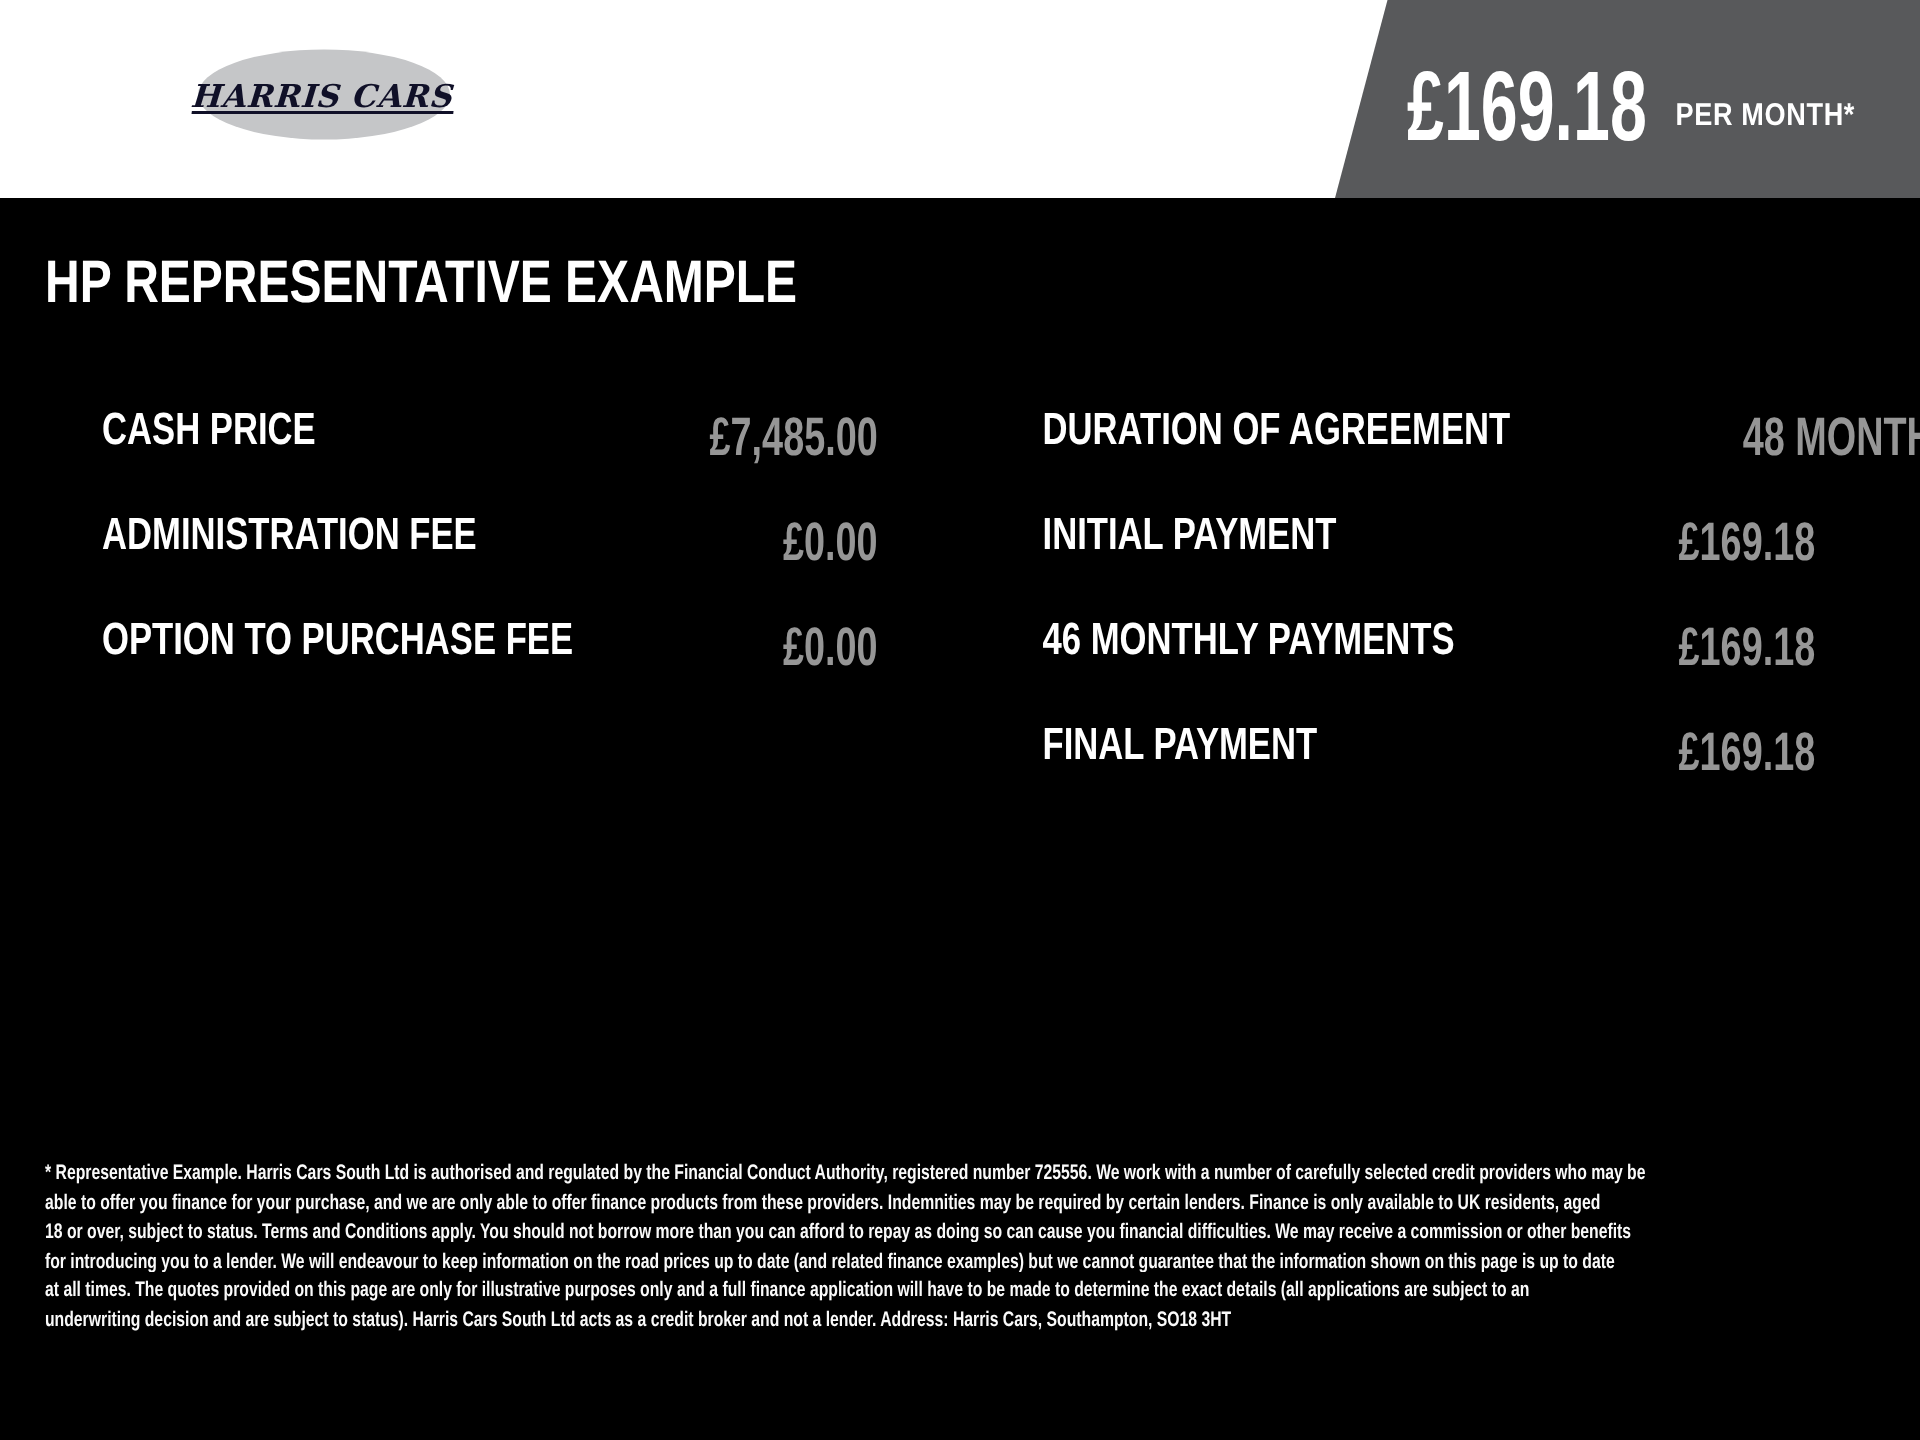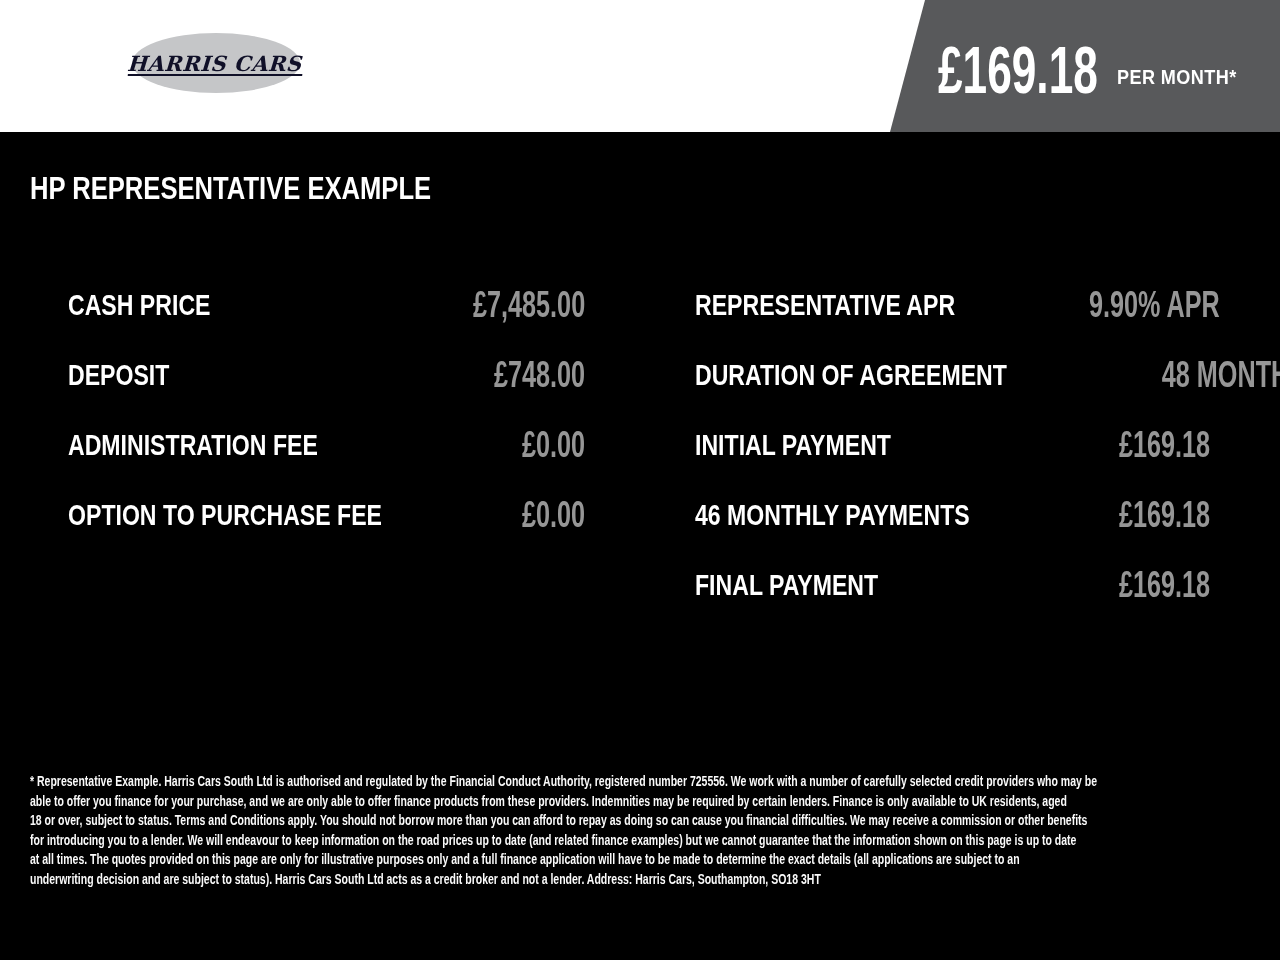--- a/index.html
+++ b/index.html
@@ -49,32 +49,32 @@
     text-decoration:underline;
     text-underline-offset:3px;
     letter-spacing:0.5px;
     transform:skewX(-6deg);
     white-space:nowrap;
   }
 
   
   .page-title {
     position:absolute; left:30px; top:172px;
-    font-size:32px; line-height:32px; font-weight:bold; color:#ffffff;
+    font-size:40px; line-height:32px; font-weight:bold; color:#ffffff;
     white-space:nowrap;
   }
   .page-title > span { display:inline-block; transform:scaleX(0.80); transform-origin:left center; }
 
   .finance-table { position:absolute; top:270px; left:0; width:1280px; }
   .fin-col { position:absolute; top:0; }
   .fin-col-left  { left:68px;  width:517px; }
   .fin-col-right { left:695px; width:515px; }
   .fin-row {
     height:70px;
-    display:flex; justify-content:space-between; align-items:center;
+    display:flex; justify-content:space-between; 
   }
   .fin-label {
     font-size:30px; font-weight:bold; color:#ffffff;
     transform:scaleX(0.77); transform-origin:left center;
     white-space:nowrap;
   }
   .fin-value {
     font-size:36px; font-weight:bold; color:#969696;
     transform:scaleX(0.70); transform-origin:right center;
     white-space:nowrap;
@@ -102,38 +102,30 @@
 
 <h1 class="page-title"><span>HP REPRESENTATIVE EXAMPLE</span></h1>
 
 <div class="finance-table">
   <div class="fin-col fin-col-left">
     <div class="fin-row">
       <span class="fin-label">CASH PRICE</span>
       <span class="fin-value">£7,485.00</span>
     </div>
     <div class="fin-row">
-      <span class="fin-label">DEPOSIT</span>
-      <span class="fin-value">£748.00</span>
-    </div>
-    <div class="fin-row">
       <span class="fin-label">ADMINISTRATION FEE</span>
       <span class="fin-value">£0.00</span>
     </div>
     <div class="fin-row">
       <span class="fin-label">OPTION TO PURCHASE FEE</span>
       <span class="fin-value">£0.00</span>
     </div>
   </div>
 
   <div class="fin-col fin-col-right">
-    <div class="fin-row">
-      <span class="fin-label">REPRESENTATIVE APR</span>
-      <span class="fin-value">9.90% APR</span>
-    </div>
     <div class="fin-row">
       <span class="fin-label">DURATION OF AGREEMENT</span>
       <span class="fin-value">48 MONTHS</span>
     </div>
     <div class="fin-row">
       <span class="fin-label">INITIAL PAYMENT</span>
       <span class="fin-value">£169.18</span>
     </div>
     <div class="fin-row">
       <span class="fin-label">46 MONTHLY PAYMENTS</span>

